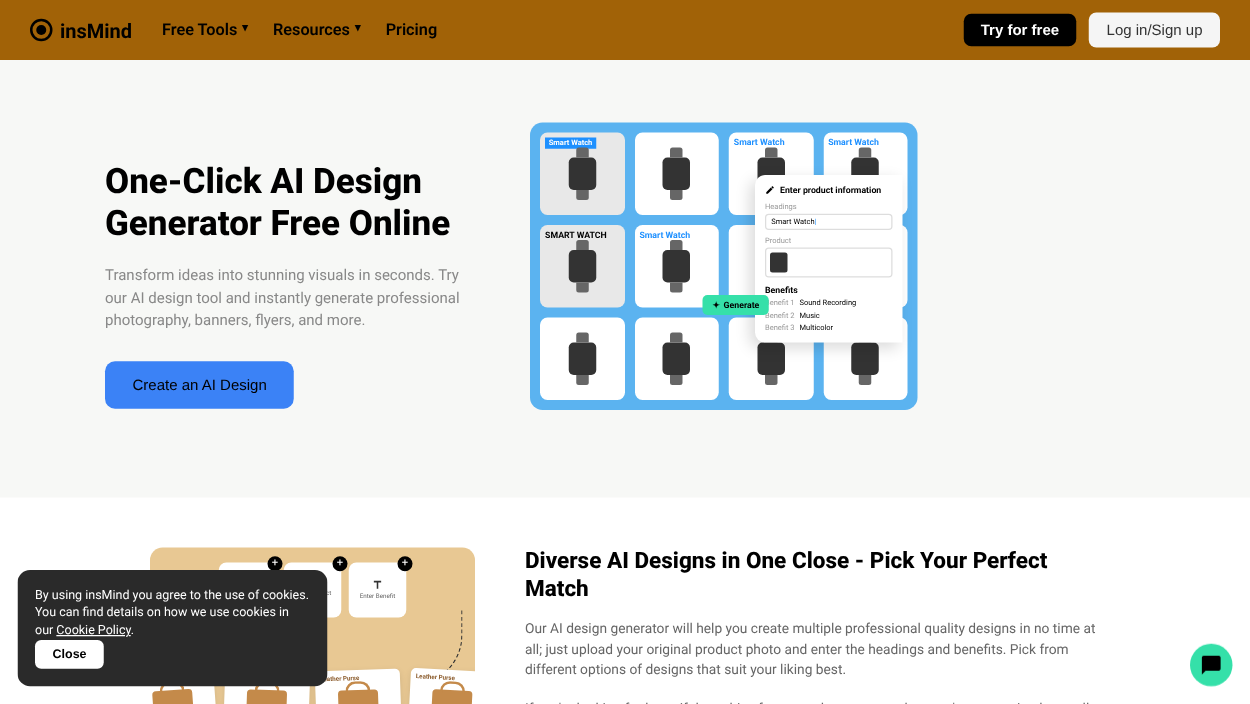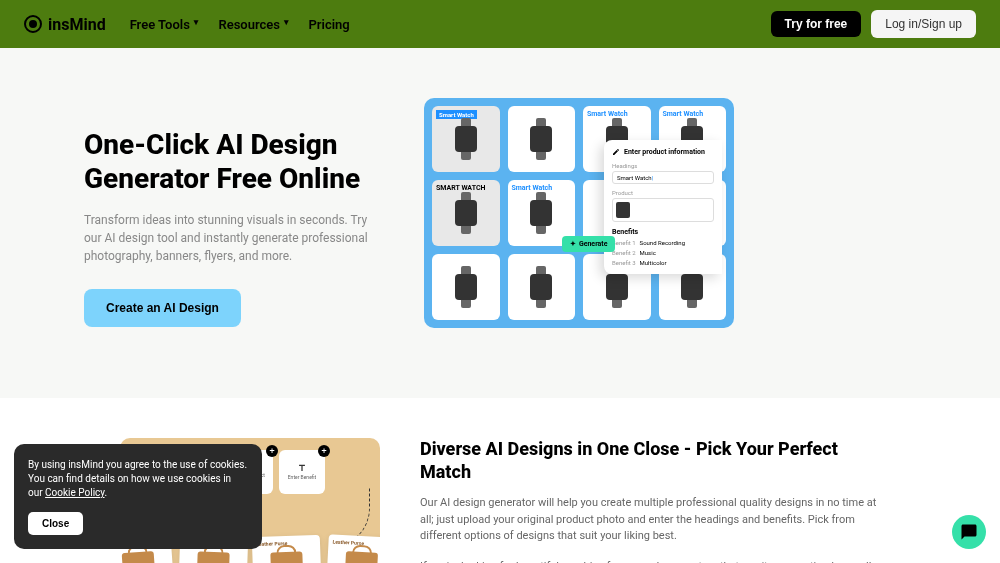--- a/index.html
+++ b/index.html
@@ -1,37 +1,37 @@
 <!DOCTYPE html>
 <html><head>
 <meta charset="utf-8">
 <style>
 * { margin: 0; padding: 0; box-sizing: border-box; }
 body { font-family: -apple-system, BlinkMacSystemFont, 'Segoe UI', Roboto, sans-serif; color: #000; background: #fff; width: 1000px; }
 
 
-.header { display: flex; align-items: center; justify-content: space-between; padding: 8px 24px; background: #4d7c0f; height: 48px; }
+.header { display: flex; align-items: center; justify-content: space-between; padding: 8px 24px; background: #a16207; height: 48px; }
 .header-left { display: flex; align-items: center; gap: 24px; }
 .logo { display: flex; align-items: center; gap: 6px; font-weight: 700; font-size: 16px; }
 .logo-icon { width: 18px; height: 18px; border: 2px solid #000; border-radius: 50%; position: relative; }
 .logo-icon::after { content: ''; position: absolute; width: 8px; height: 8px; background: #000; border-radius: 50%; top: 3px; left: 3px; }
 .nav { display: flex; gap: 20px; }
 .nav-item { font-size: 13px; font-weight: 600; display: flex; gap: 4px; cursor: pointer; }
 .chevron { font-size: 9px; }
 .header-right { display: flex; gap: 10px; align-items: center; }
 .btn-dark { background: #000; color: #fff; padding: 6px 14px; border-radius: 6px; font-size: 12px; font-weight: 600; border: none; cursor: pointer; }
 .btn-light { background: #f5f5f5; color: #333; padding: 7px 14px; border-radius: 6px; font-size: 12px; font-weight: 500; border: none; cursor: pointer; }
 
 
 .hero { background: #f7f8f6; padding: 50px 0 70px; display: flex; justify-content: center; }
 .hero-inner { display: flex; align-items: flex-start; gap: 40px; max-width: 880px; width: 100%; padding: 0 24px; }
 .hero-text { flex: 1; max-width: 300px; padding-top: 30px; }
 .hero-title { font-size: 28px; font-weight: 800; line-height: 1.2; margin-bottom: 16px; }
 .hero-desc { font-size: 12px; color: #888; line-height: 1.5; margin-bottom: 24px; }
-.btn-accent { background: #7dd3fc; color: #000; padding: 12px 22px; border-radius: 8px; font-size: 12px; font-weight: 700; border: none; cursor: pointer; }
+.btn-accent { background: #3b82f6; color: #000; padding: 12px 22px; border-radius: 8px; font-size: 12px; font-weight: 400; border: none; cursor: pointer; }
 
 
 .hero-image { width: 310px; height: 230px; background: #5bb3f0; border-radius: 10px; position: relative; overflow: hidden; display: grid; grid-template-columns: repeat(4, 1fr); gap: 8px; padding: 8px; }
 .hero-card { background: #fff; border-radius: 6px; position: relative; overflow: hidden; }
 .hero-card.grey { background: #e8e8e8; }
 .hero-card .sw-label { position: absolute; top: 4px; left: 4px; font-size: 7px; font-weight: 700; color: #1e90ff; }
 .hero-card .sw-label.invert { background: #1e90ff; color: #fff; padding: 1px 3px; font-size: 6px; }
 .watch-mini { width: 22px; height: 26px; background: #333; border-radius: 4px; position: absolute; top: 50%; left: 50%; transform: translate(-50%,-50%); }
 .watch-mini::before,.watch-mini::after { content:''; position:absolute; left:50%; transform:translateX(-50%); width:10px; height:8px; background:#666; }
 .watch-mini::before { top:-8px; border-radius: 2px 2px 0 0; }
@@ -69,21 +69,21 @@
 .result-row { display:flex; gap:6px; position:absolute; bottom:10px; left:50%; transform:translateX(-50%); width:300px; justify-content:center; }
 .result-card { width: 68px; height: 72px; background:#fff; border-radius:4px; transform:rotate(-4deg); box-shadow:0 2px 6px rgba(0,0,0,0.1); padding:4px; display:flex; flex-direction:column; align-items:center; }
 .result-card:nth-child(2){transform:rotate(2deg);} .result-card:nth-child(3){transform:rotate(-2deg);} .result-card:nth-child(4){transform:rotate(3deg);}
 .result-card .rc-label { font-size:5px; font-weight:700; margin-bottom:2px; width:100%; color:#8a5a2a; }
 .result-card .bag-med { width:32px; height:28px; background:#c48a4a; border-radius:3px; margin-top:4px; position:relative; }
 .result-card .bag-med::before { content:''; position:absolute; top:-7px; left:50%; transform:translateX(-50%); width:16px; height:8px; border:2px solid #c48a4a; border-bottom:none; border-radius:8px 8px 0 0; }
 
 
 .cookie { position: fixed; bottom: 14px; left: 14px; width: 248px; background: #2a2a2a; color: #fff; border-radius: 10px; padding: 14px; font-size: 10px; line-height: 1.4; }
 .cookie a { color:#fff; text-decoration:underline; }
-.cookie-close { margin-top: 12px; background:#fff; color:#000; border:none; padding:6px 14px; border-radius:5px; font-size:10px; font-weight:600; cursor:pointer; }
+.cookie-close { background:#fff; color:#000; border:none; padding:6px 14px; border-radius:5px; font-size:10px; font-weight:600; cursor:pointer; }
 
 
 .chat-fab { position: fixed; bottom: 14px; right: 14px; width: 34px; height: 34px; background: #35e0a9; border-radius: 50%; display:flex; align-items:center; justify-content:center; cursor:pointer; }
 .chat-fab svg { width:18px; height:18px; fill:#000; }
 
 .pencil-icon { width:8px; height:8px; display:inline-block; }
 </style>
 </head>
 <body>
 

